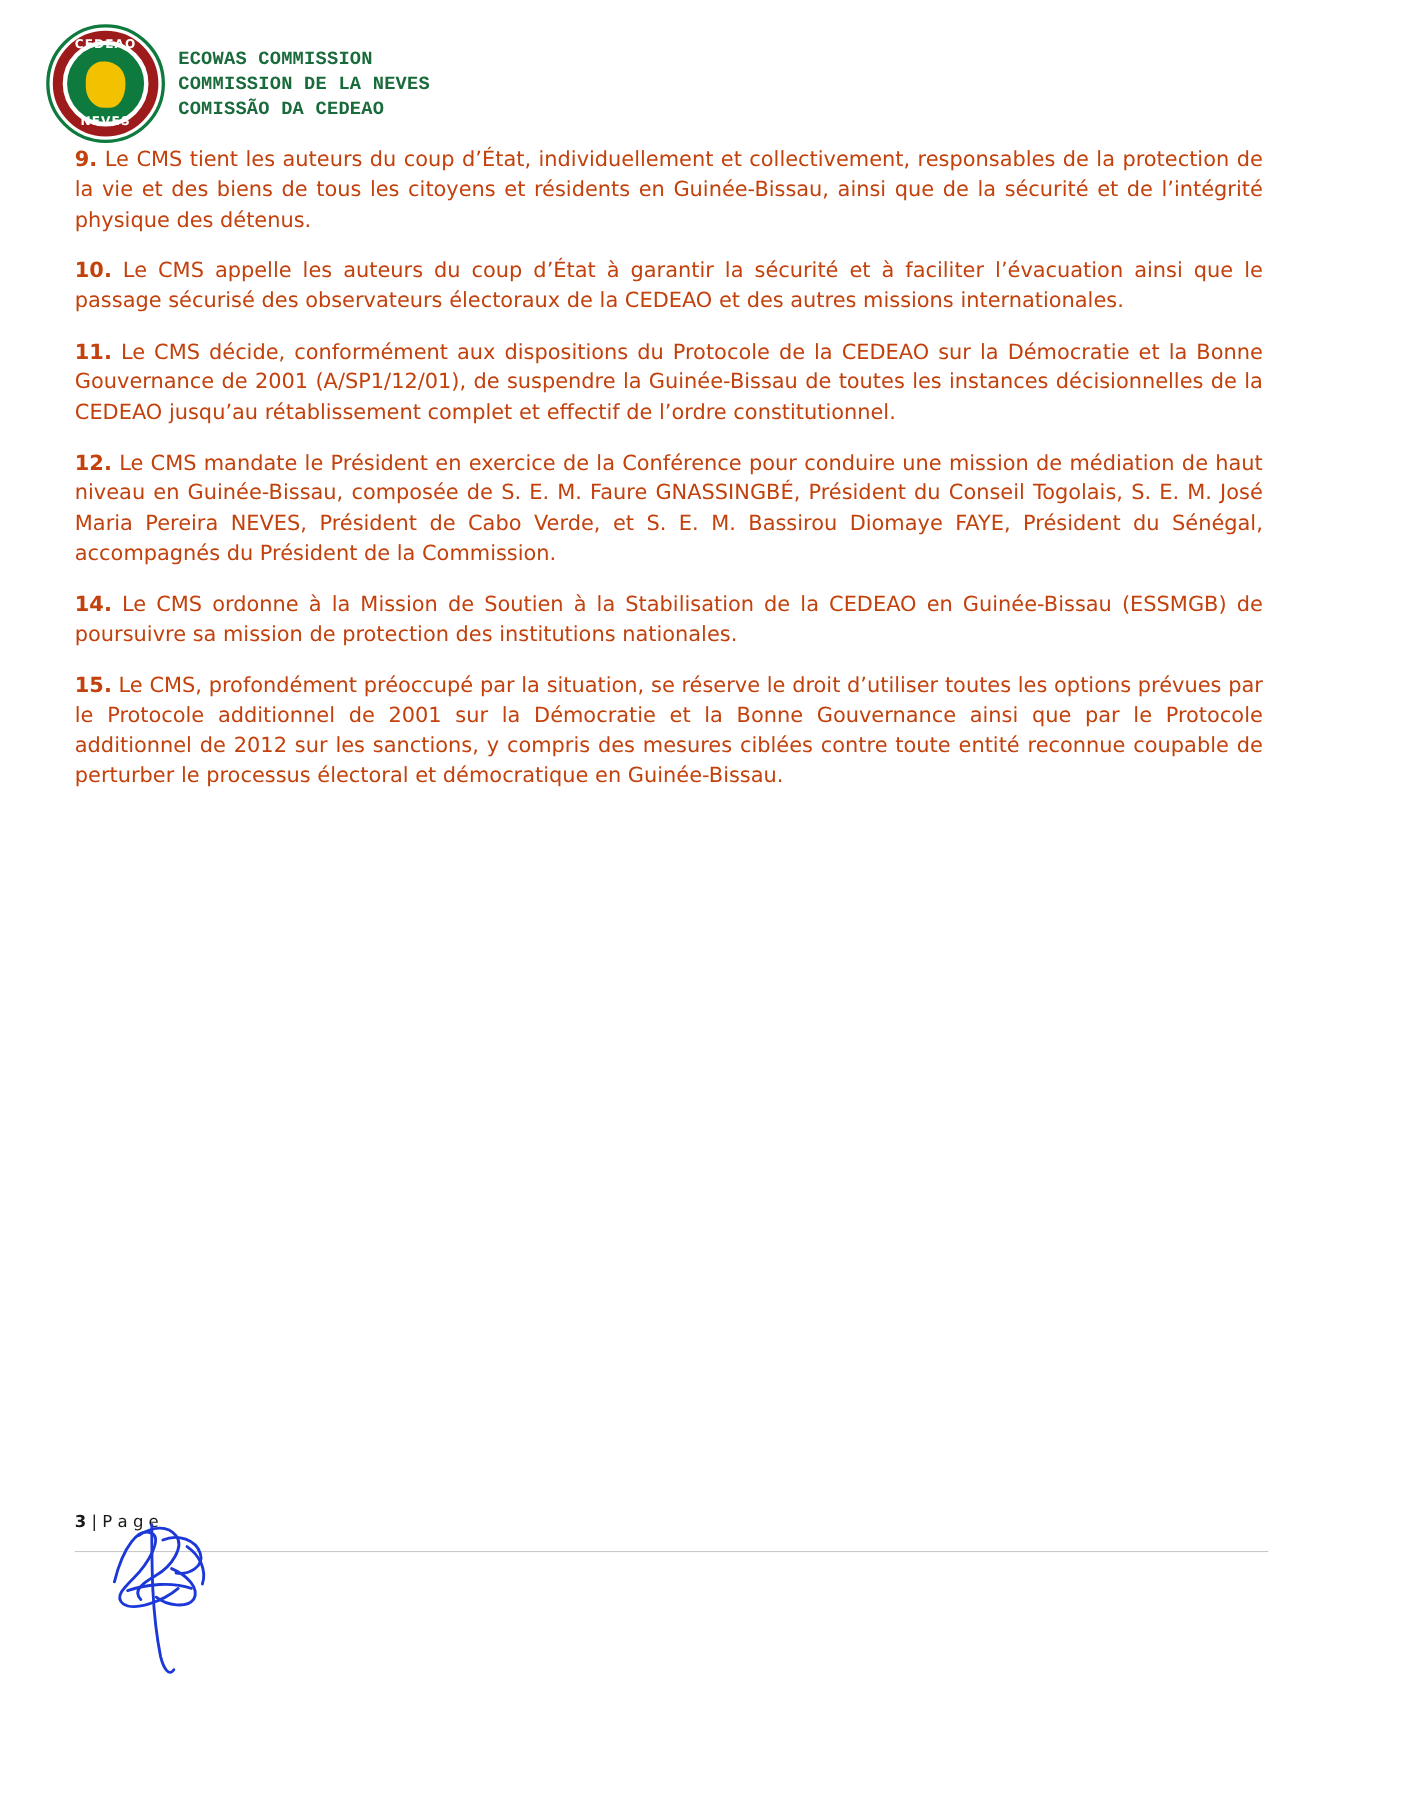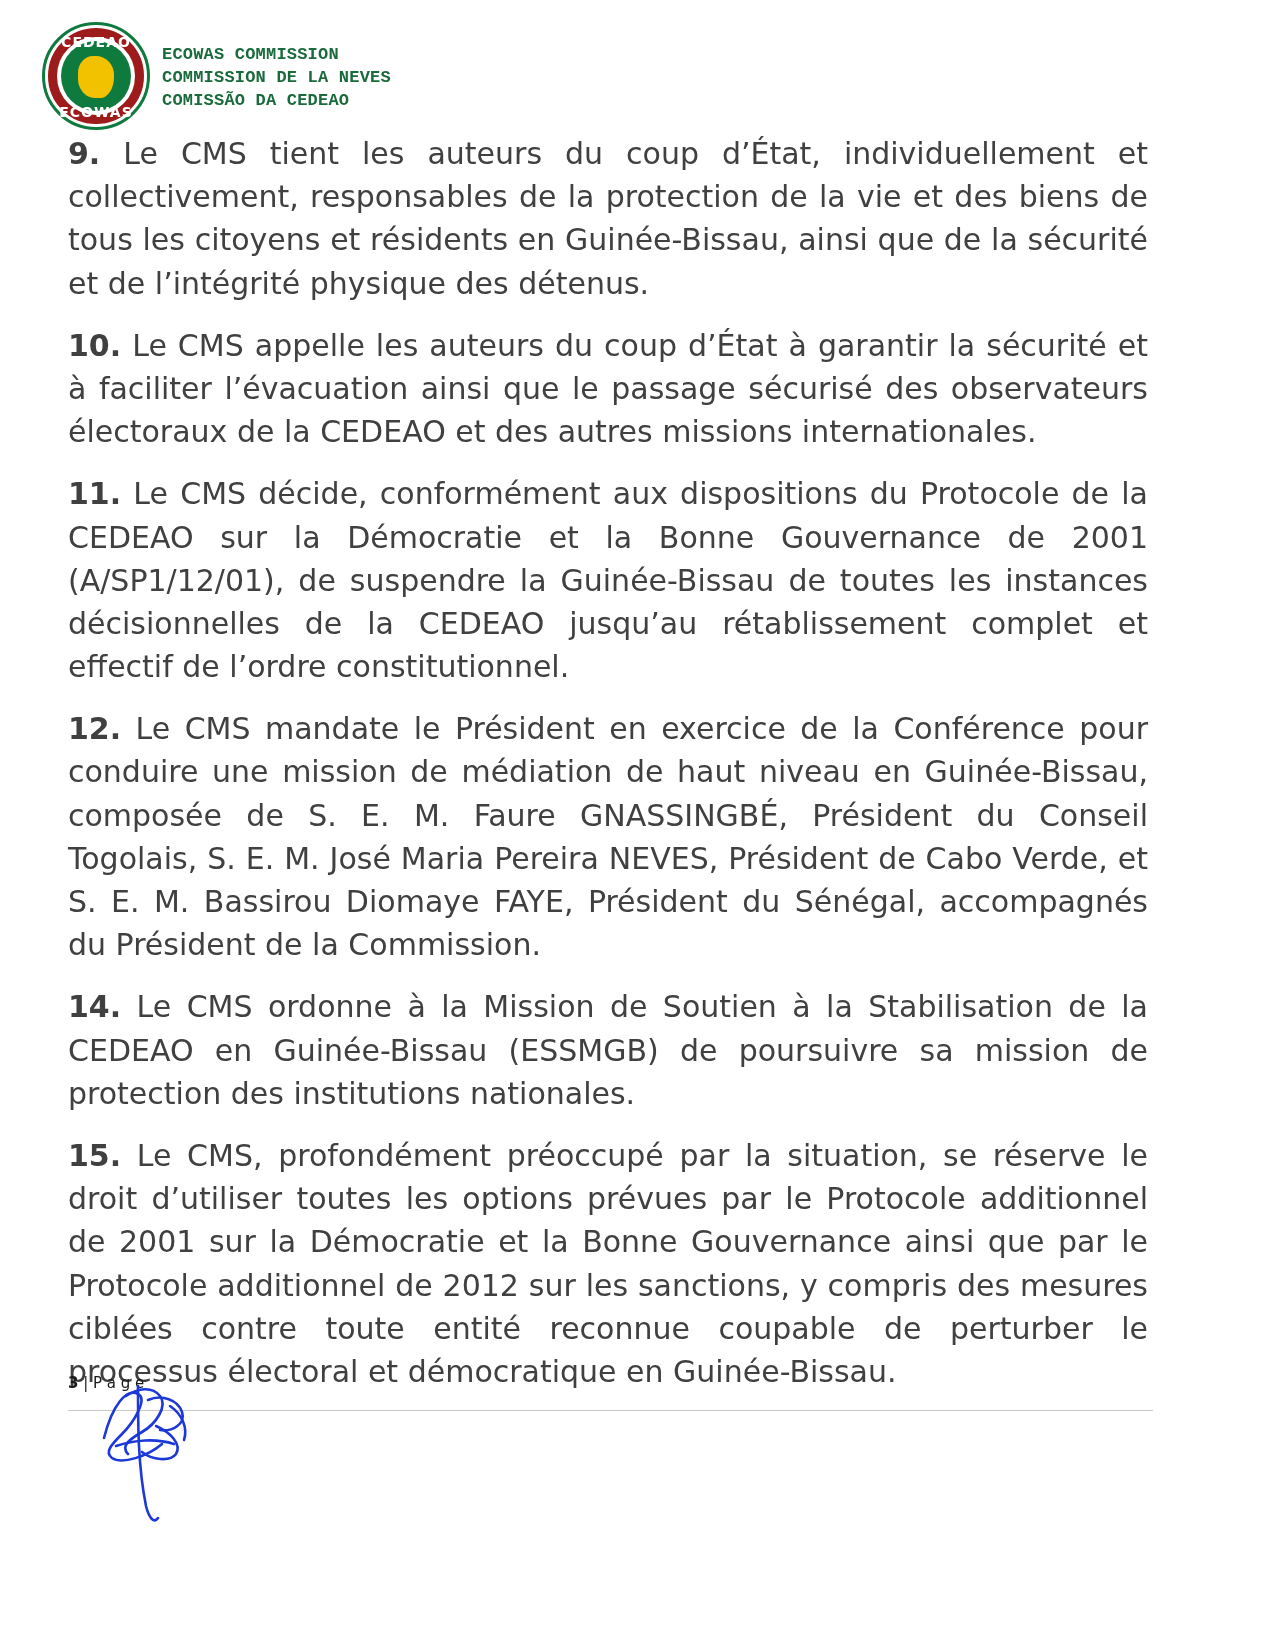--- a/index.html
+++ b/index.html
@@ -68,21 +68,21 @@
     top: 38px;
     width: 36px;
     height: 42px;
     background: #f2c200;
     border-radius: 42% 50% 38% 46% / 40% 44% 50% 46%;
   }
   .logo-text-top, .logo-text-bottom {
     position: absolute;
     width: 124px;
     text-align: center;
-    font-size: 14px;
+    font-size: 11px;
     font-weight: bold;
     letter-spacing: 1px;
     color: #ffffff;
   }
   .logo-text-top { top: 16px; left: 0; }
   .logo-text-bottom { top: 86px; left: 0; }
 
   .org-names {
     position: absolute;
     left: 128px;
@@ -98,26 +98,26 @@
   }
 
   
   .doc-body {
     position: absolute;
     top: 132px;
     left: 68px;
     width: 1080px;
   }
   .para {
-    font-size: 30px;
+    font-size: 19px;
     line-height: 1.44;
     text-align: justify;
     text-justify: inter-word;
     margin: 0 0 19px 0;
-    color: #404040;
+    color: #c2410c;
   }
   .para .num {
     font-weight: bold;
   }
 
   
   .footer-rule {
     position: absolute;
     left: 68px;
     top: 1410px;
@@ -149,21 +149,21 @@
 <body>
 
 <div class="doc-header">
 
   <div class="logo-wrap">
     <div class="logo-outer"></div>
     <div class="logo-ring"></div>
     <div class="logo-inner"></div>
     <div class="logo-shape"></div>
     <div class="logo-text-top">CEDEAO</div>
-    <div class="logo-text-bottom">ECOWAS</div>
+    <div class="logo-text-bottom">NEVES</div>
   </div>
 
   <div class="org-names">
     <div>ECOWAS COMMISSION</div>
     <div>COMMISSION DE LA NEVES</div>
     <div>COMISSÃO DA CEDEAO</div>
   </div>
 
 </div>
 

